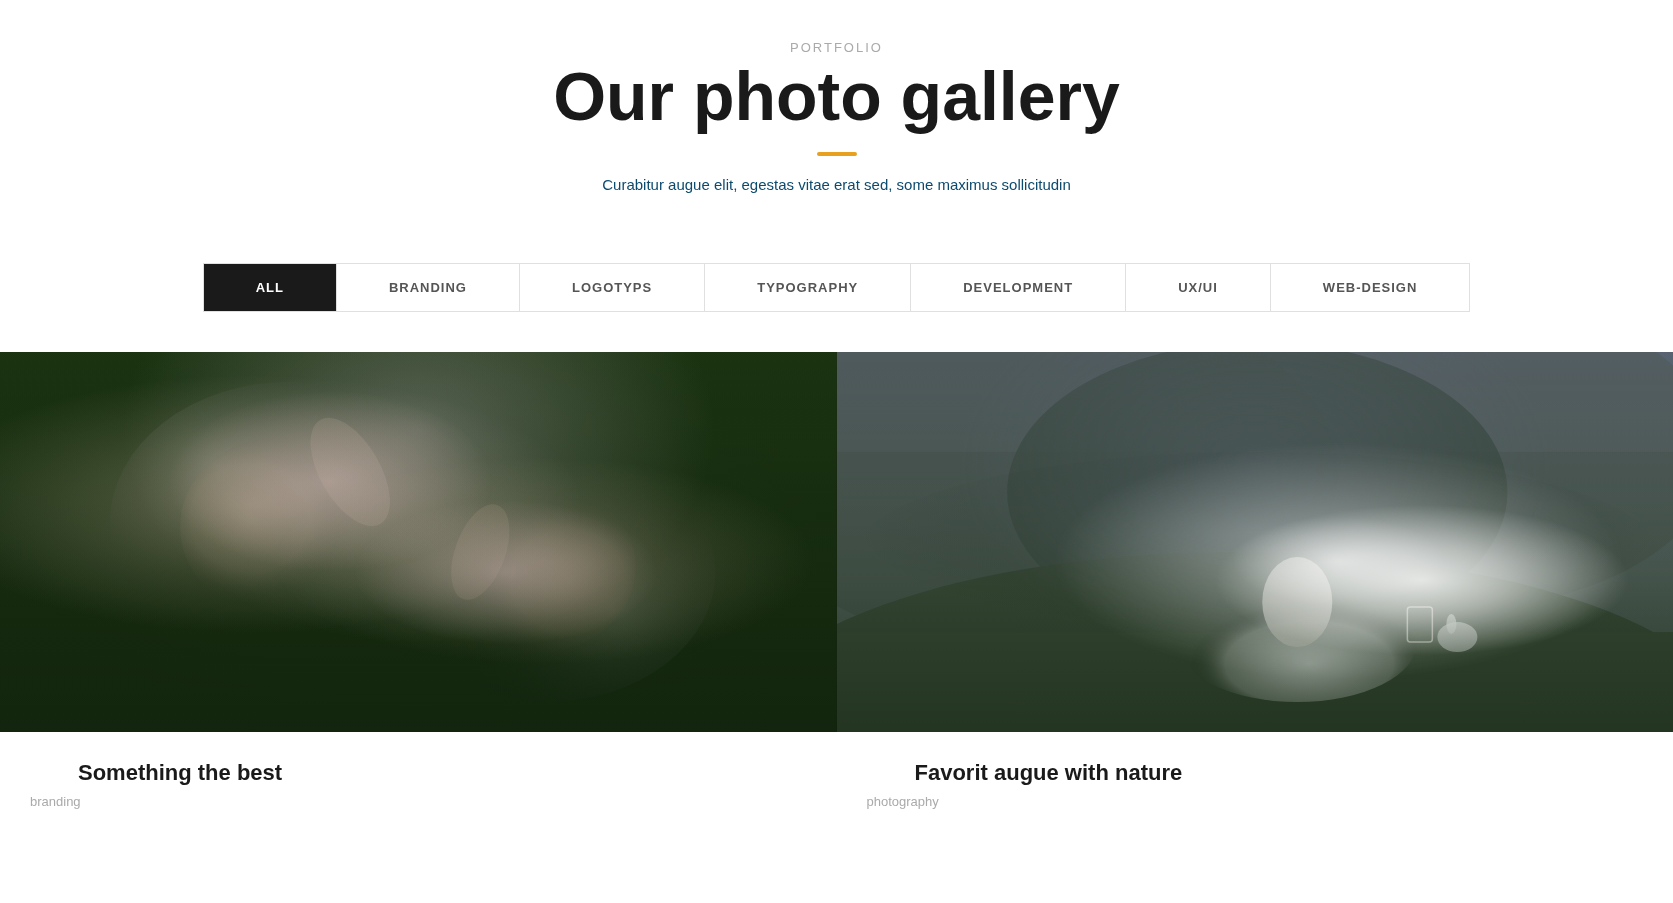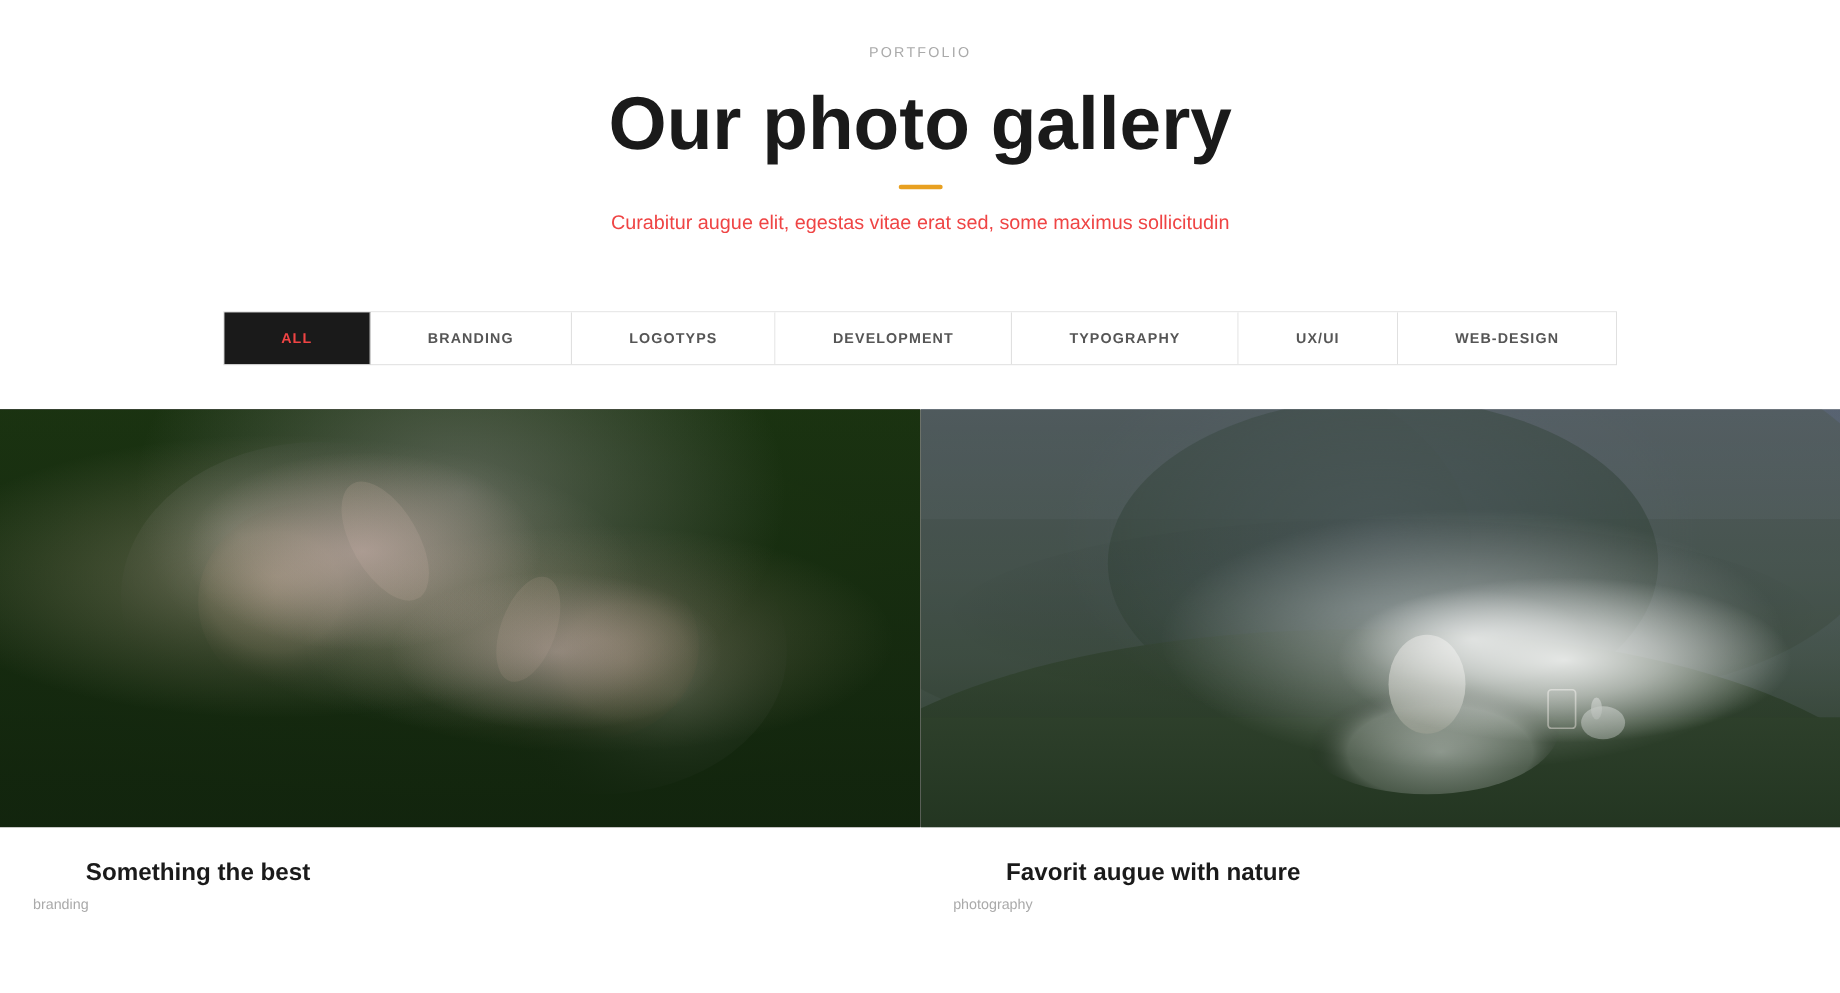--- a/index.html
+++ b/index.html
@@ -26,42 +26,42 @@
     .header-section {
       text-align: center;
       padding: 40px 20px 30px;
     }
 
     .portfolio-label {
       font-size: 13px;
       letter-spacing: 2px;
       color: #aaa;
       text-transform: uppercase;
-      margin-bottom: 20px;
+      margin-bottom: 4px;
     }
 
     .gallery-title {
       font-size: 68px;
       font-weight: 900;
       color: #1a1a1a;
       margin-bottom: 18px;
       line-height: 1.1;
     }
 
     .title-divider {
       width: 40px;
       height: 4px;
       background: #e8a020;
       margin: 0 auto 20px;
       border-radius: 2px;
     }
 
     .subtitle-text {
-      font-size: 18px;
-      color: #ef4444;
+      font-size: 15px;
+      color: #0c4a6e;
       margin-bottom: 0;
     }
 
     
     .filter-tabs {
       display: flex;
       justify-content: center;
       margin: 40px 0 0;
       border: 1px solid #e0e0e0;
       width: fit-content;
@@ -82,21 +82,21 @@
       transition: background 0.2s, color 0.2s;
       white-space: nowrap;
     }
 
     .filter-tab:last-child {
       border-right: none;
     }
 
     .filter-tab.active {
       background: #1a1a1a;
-      color: #ef4444;
+      color: #ffffff;
     }
 
     
     .gallery-grid {
       display: flex;
       width: 100%;
       margin-top: 40px;
       gap: 0;
     }
 
@@ -197,22 +197,22 @@
     <p class="portfolio-label">PORTFOLIO</p>
     <h1 class="gallery-title">Our photo gallery</h1>
     <div class="title-divider"></div>
     <p class="subtitle-text">Curabitur augue elit, egestas vitae erat sed, some maximus sollicitudin</p>
   </div>
 
   <div class="filter-tabs">
     <div class="filter-tab active">ALL</div>
     <div class="filter-tab">BRANDING</div>
     <div class="filter-tab">LOGOTYPS</div>
+    <div class="filter-tab">TYPOGRAPHY</div>
     <div class="filter-tab">DEVELOPMENT</div>
-    <div class="filter-tab">TYPOGRAPHY</div>
     <div class="filter-tab">UX/UI</div>
     <div class="filter-tab">WEB-DESIGN</div>
   </div>
 
   <div class="gallery-grid">
 
     <div class="gallery-item">
       <div class="image-placeholder img-left">
         
         <svg width="100%" height="100%" viewBox="0 0 836 380" preserveAspectRatio="xMidYMid slice" xmlns="http://www.w3.org/2000/svg">

